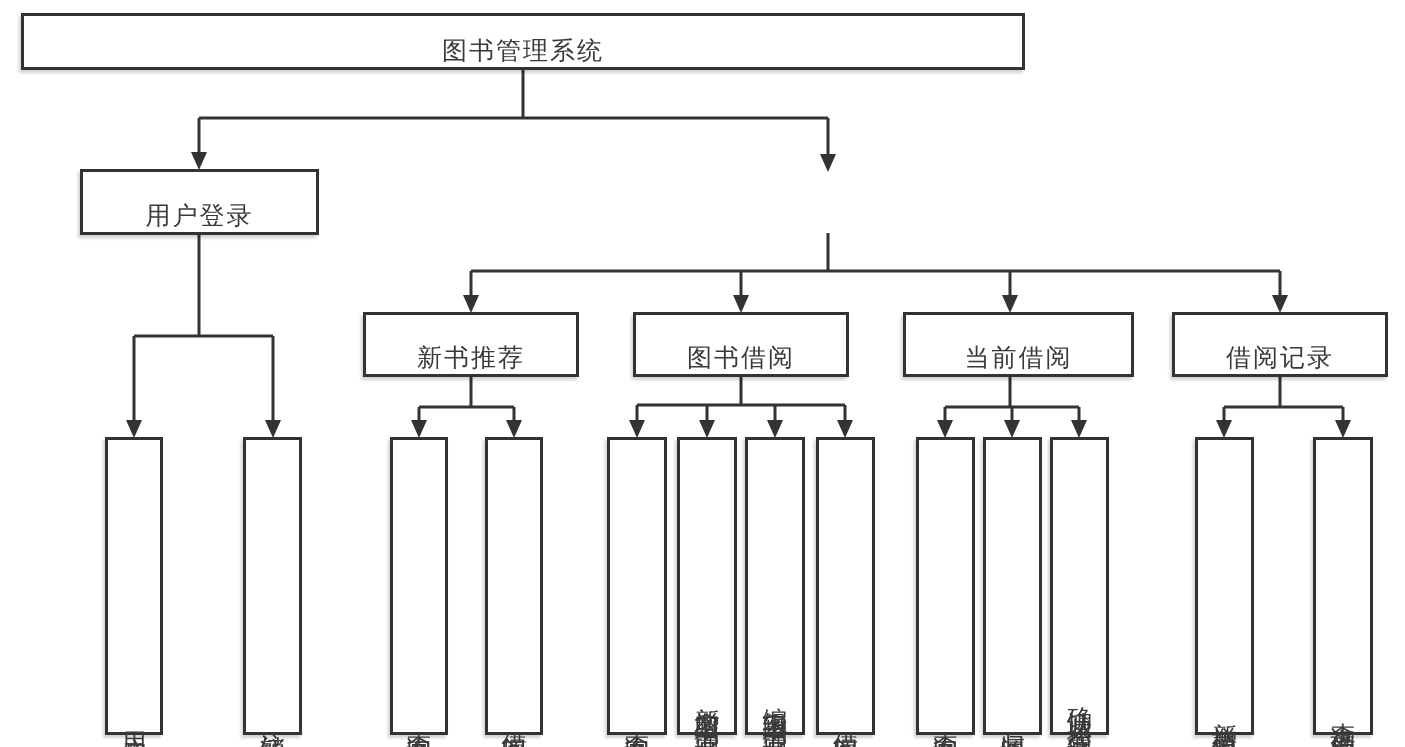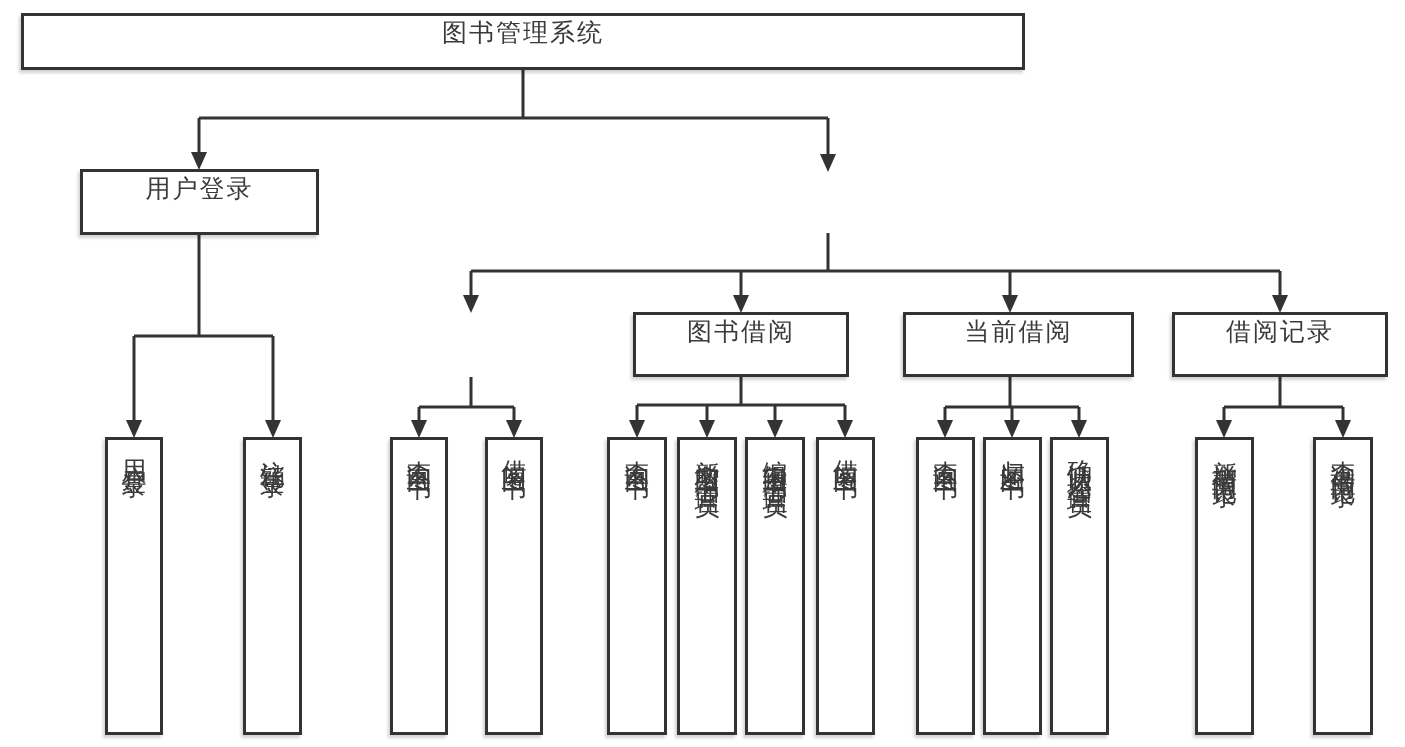--- a/index.html
+++ b/index.html
@@ -23,21 +23,21 @@
     width: 1405px;
     height: 747px;
   }
   .box {
     position: absolute;
     box-sizing: border-box;
     background: #ffffff;
     border: 3px solid #333333;
     box-shadow: -2px 3px 3px rgba(0,0,0,0.18);
     display: flex;
-    align-items: flex-start;
+    align-items: flex-end;
     justify-content: center;
     color: #3a3a3a;
     font-size: 25px;
     letter-spacing: 2px;
     white-space: nowrap;
   }
   .vbox span {
     writing-mode: vertical-rl;
     text-orientation: mixed;
     letter-spacing: 5px;
@@ -98,20 +98,23 @@
   </svg>
 
   <div class="box" style="left:21px; top:13px; width:1004px; height:57px;">
     <span>图书管理系统</span>
   </div>
 
   <div class="box" style="left:80px; top:169px; width:239px; height:66px;">
     <span>用户登录</span>
   </div>
 
+  <div class="box" style="left:363px; top:312px; width:216px; height:65px;">
+    <span>新书推荐</span>
+  </div>
   <div class="box" style="left:633px; top:312px; width:216px; height:65px;">
     <span>图书借阅</span>
   </div>
   <div class="box" style="left:903px; top:312px; width:231px; height:65px;">
     <span>当前借阅</span>
   </div>
   <div class="box" style="left:1172px; top:312px; width:216px; height:65px;">
     <span>借阅记录</span>
   </div>
 

